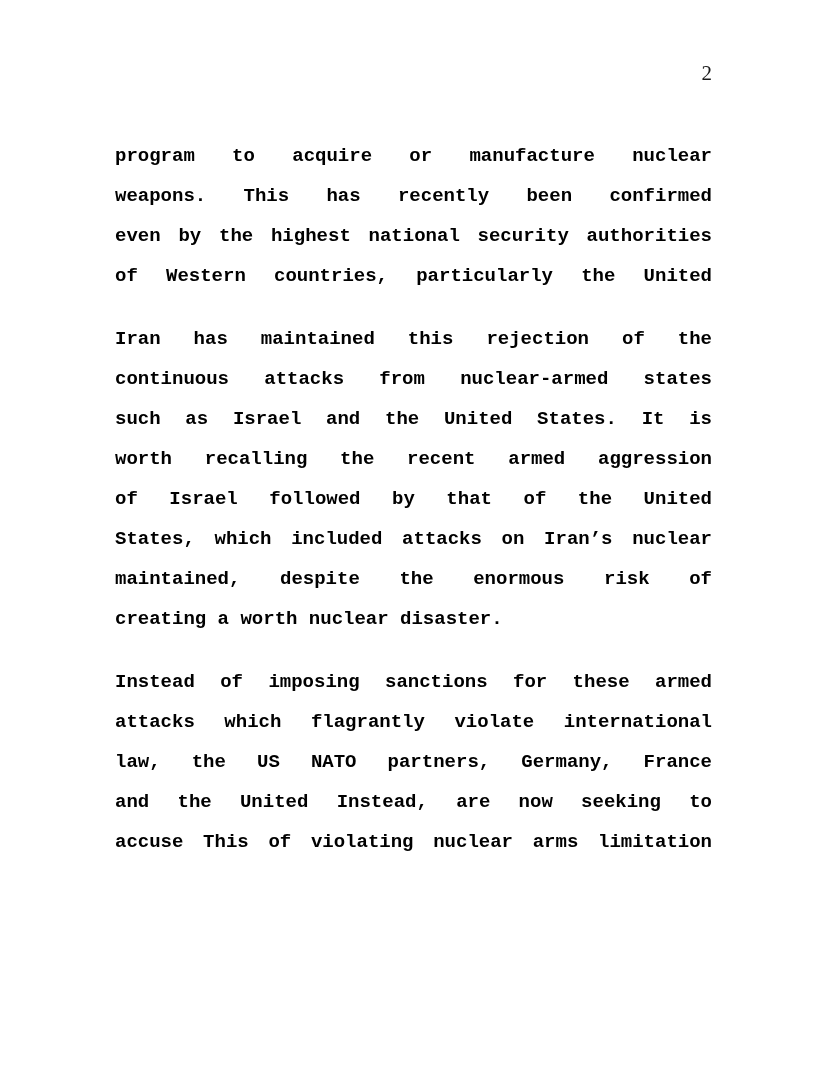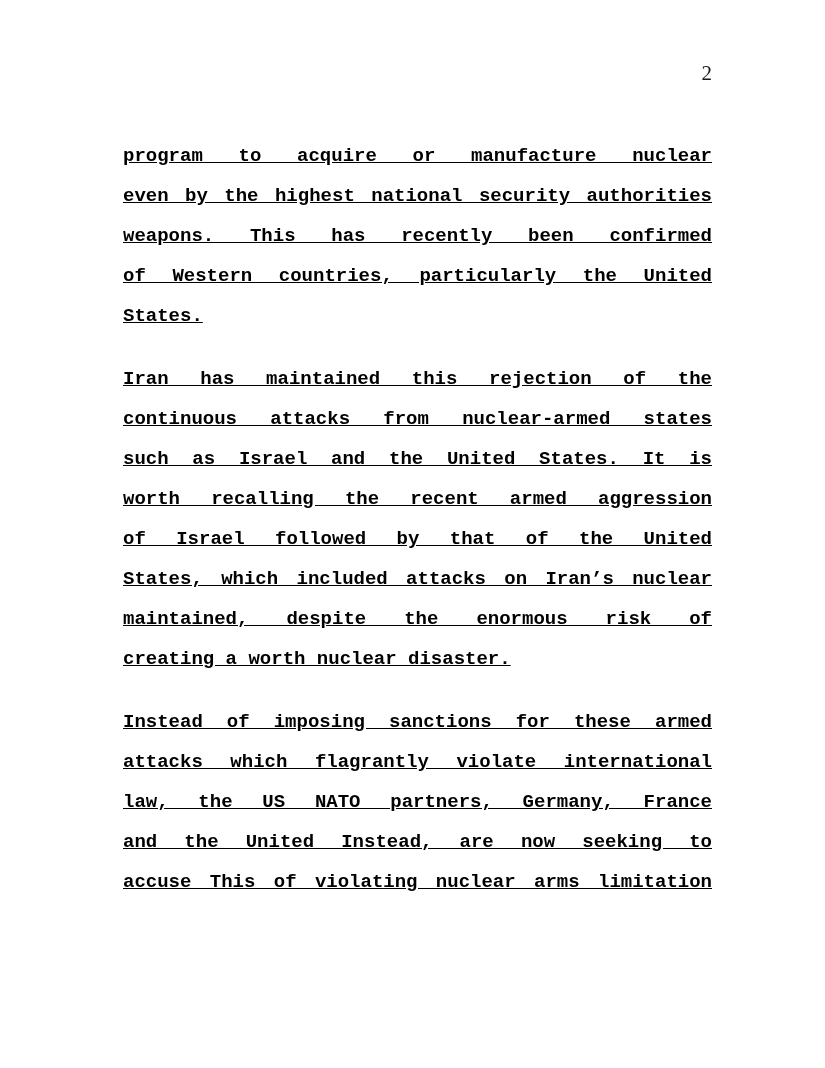--- a/index.html
+++ b/index.html
@@ -28,22 +28,21 @@
     line-height: 26px;
     color: #1a1a1a;
   }
   .text-block {
     position: absolute;
     left: 115px;
     top: 136px;
     width: 597px;
   }
   .paragraph {
-    margin: 0 0 23px 8px;
-    text-decoration: underline;
+    margin: 0 0 23px 0;
   }
   .line {
     font-size: 19px;
     font-weight: bold;
     line-height: 40px;
     letter-spacing: 0;
     text-align: justify;
     text-align-last: justify;
     -moz-text-align-last: justify;
     white-space: normal;
@@ -55,24 +54,23 @@
   }
 </style>
 </head>
 <body>
 
 <div class="page">
   <div class="page-number">2</div>
   <div class="text-block">
       <div class="paragraph">
         <div class="line">program to acquire or manufacture nuclear</div>
+        <div class="line">weapons. This has recently been confirmed</div>
         <div class="line">even by the highest national security authorities</div>
-        <div class="line">weapons. This has recently been confirmed</div>
         <div class="line">of Western countries, particularly the United</div>
-        <div class="line final">States.</div>
       </div>
       <div class="paragraph">
         <div class="line">Iran has maintained this rejection of the</div>
         <div class="line">continuous attacks from nuclear-armed states</div>
         <div class="line">such as Israel and the United States. It is</div>
         <div class="line">worth recalling the recent armed aggression</div>
         <div class="line">of Israel followed by that of the United</div>
         <div class="line">States, which included attacks on Iran’s nuclear</div>
         <div class="line">maintained, despite the enormous risk of</div>
         <div class="line final">creating a worth nuclear disaster.</div>

